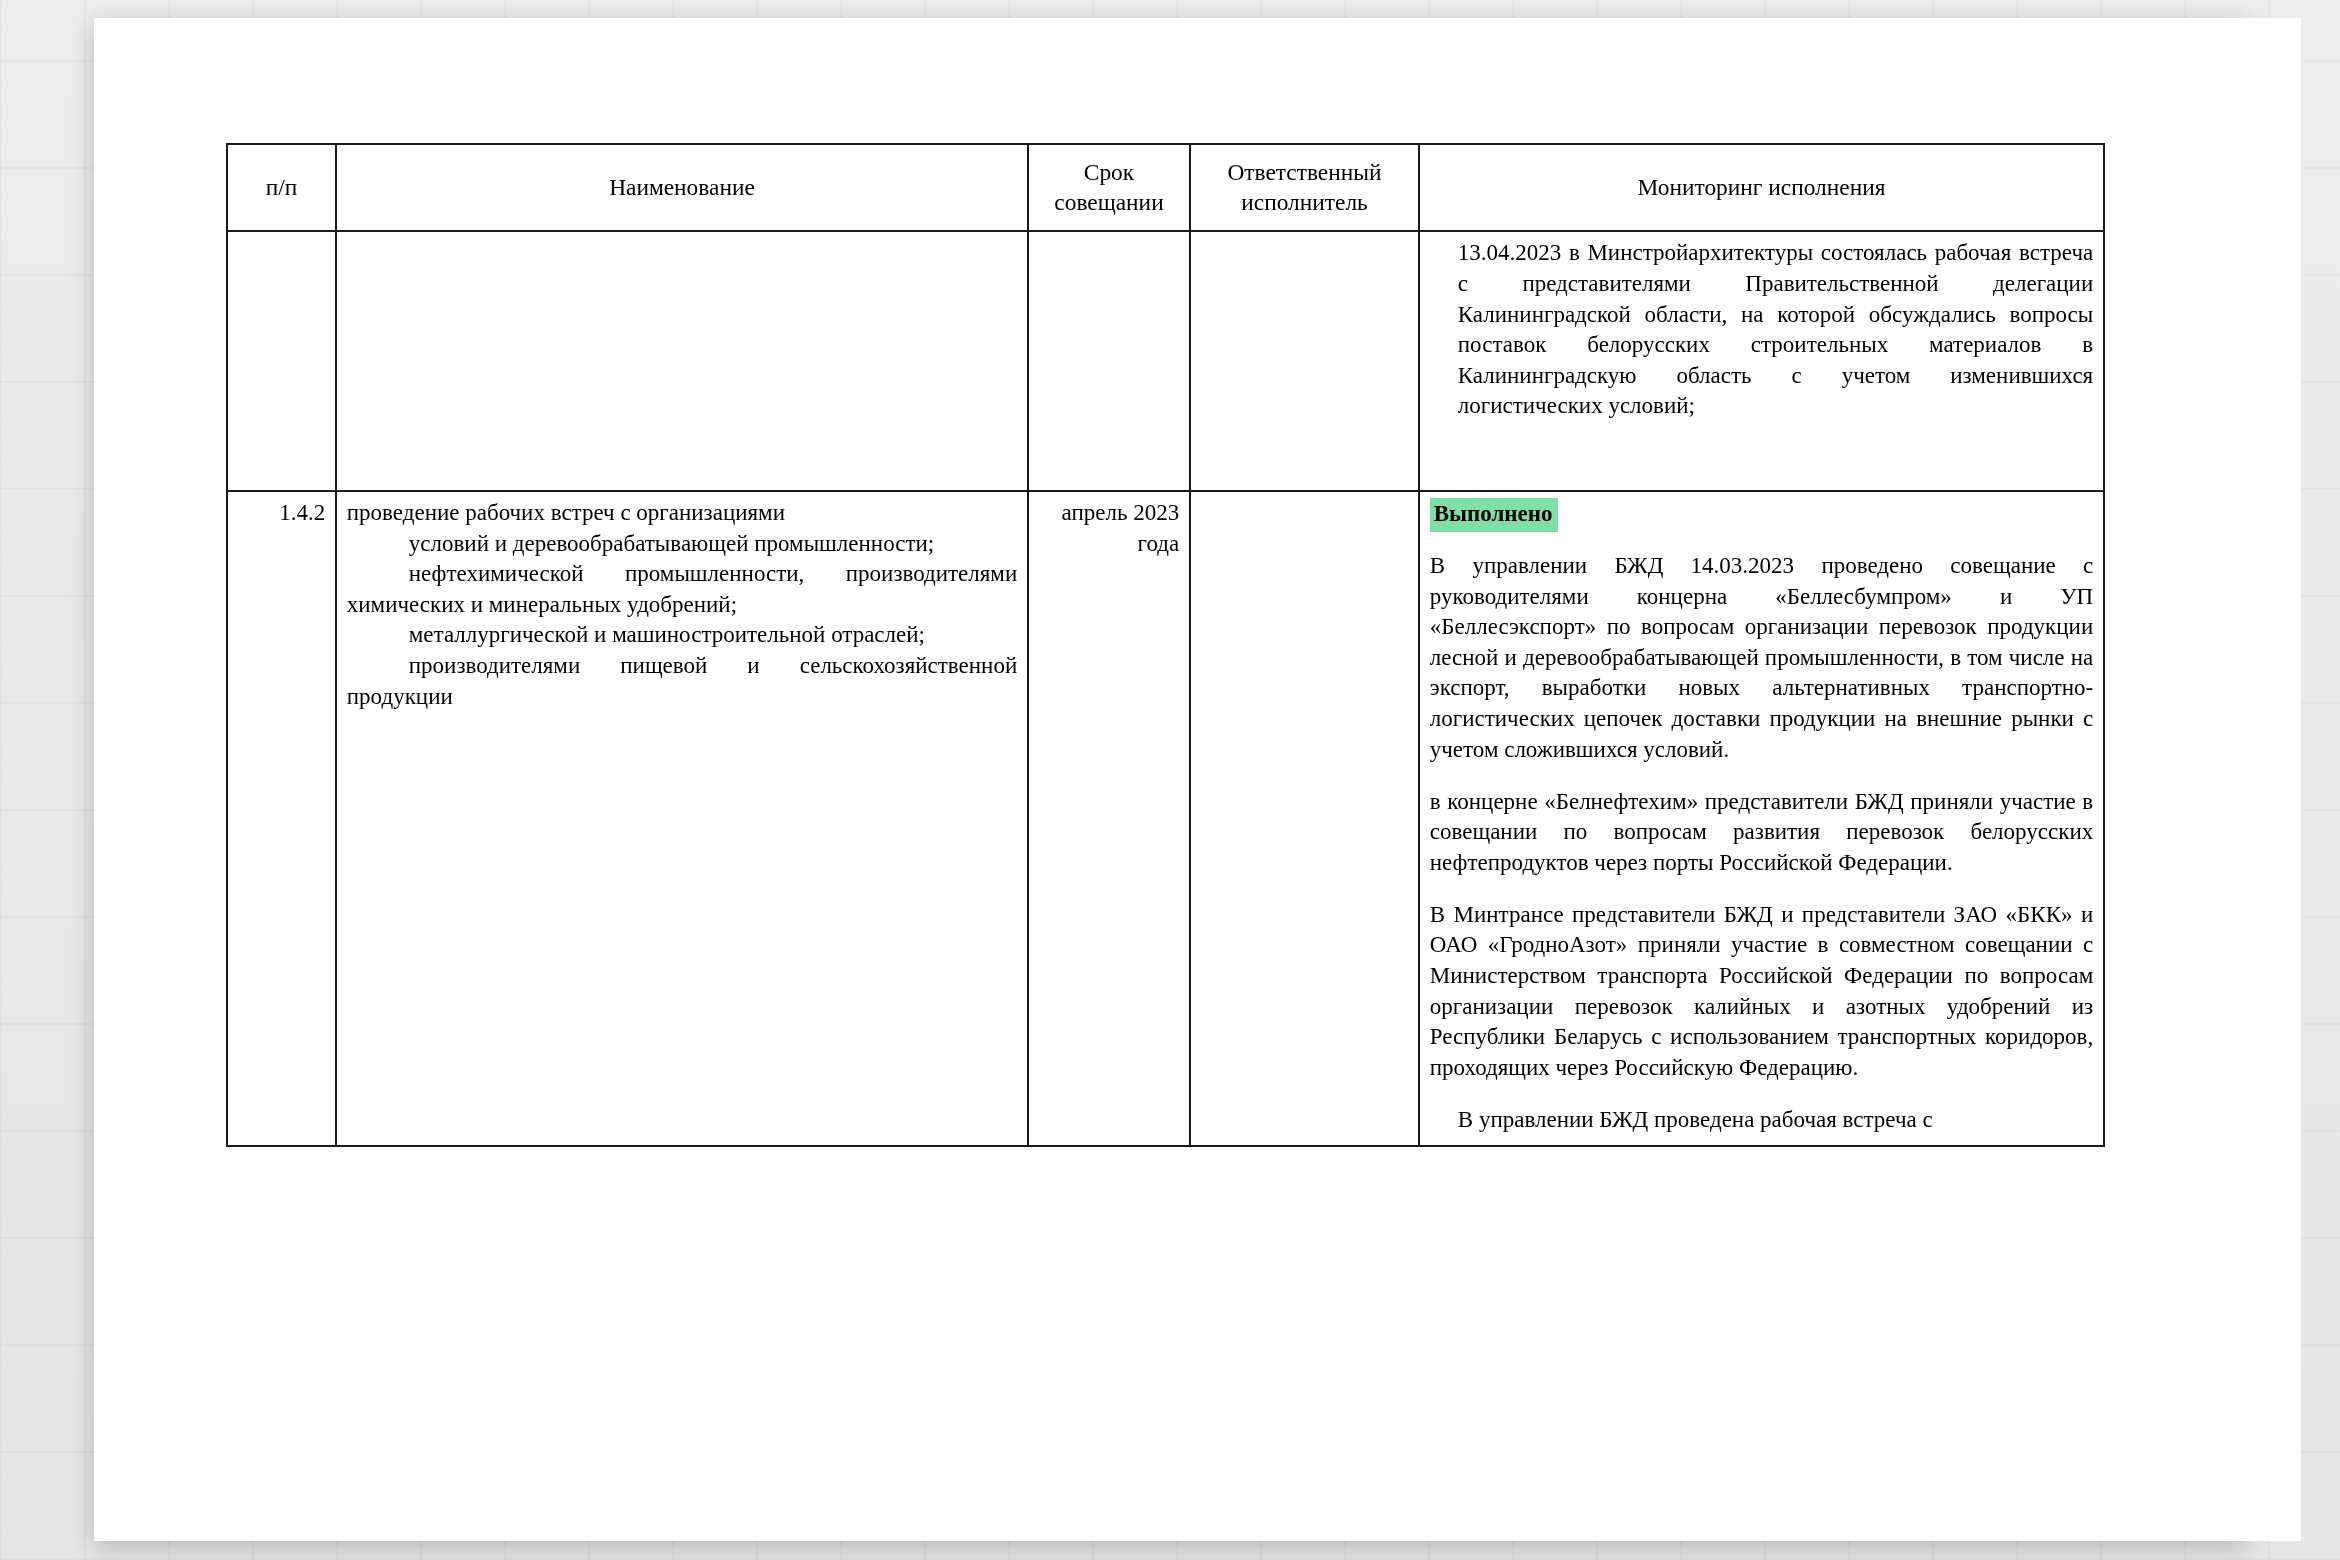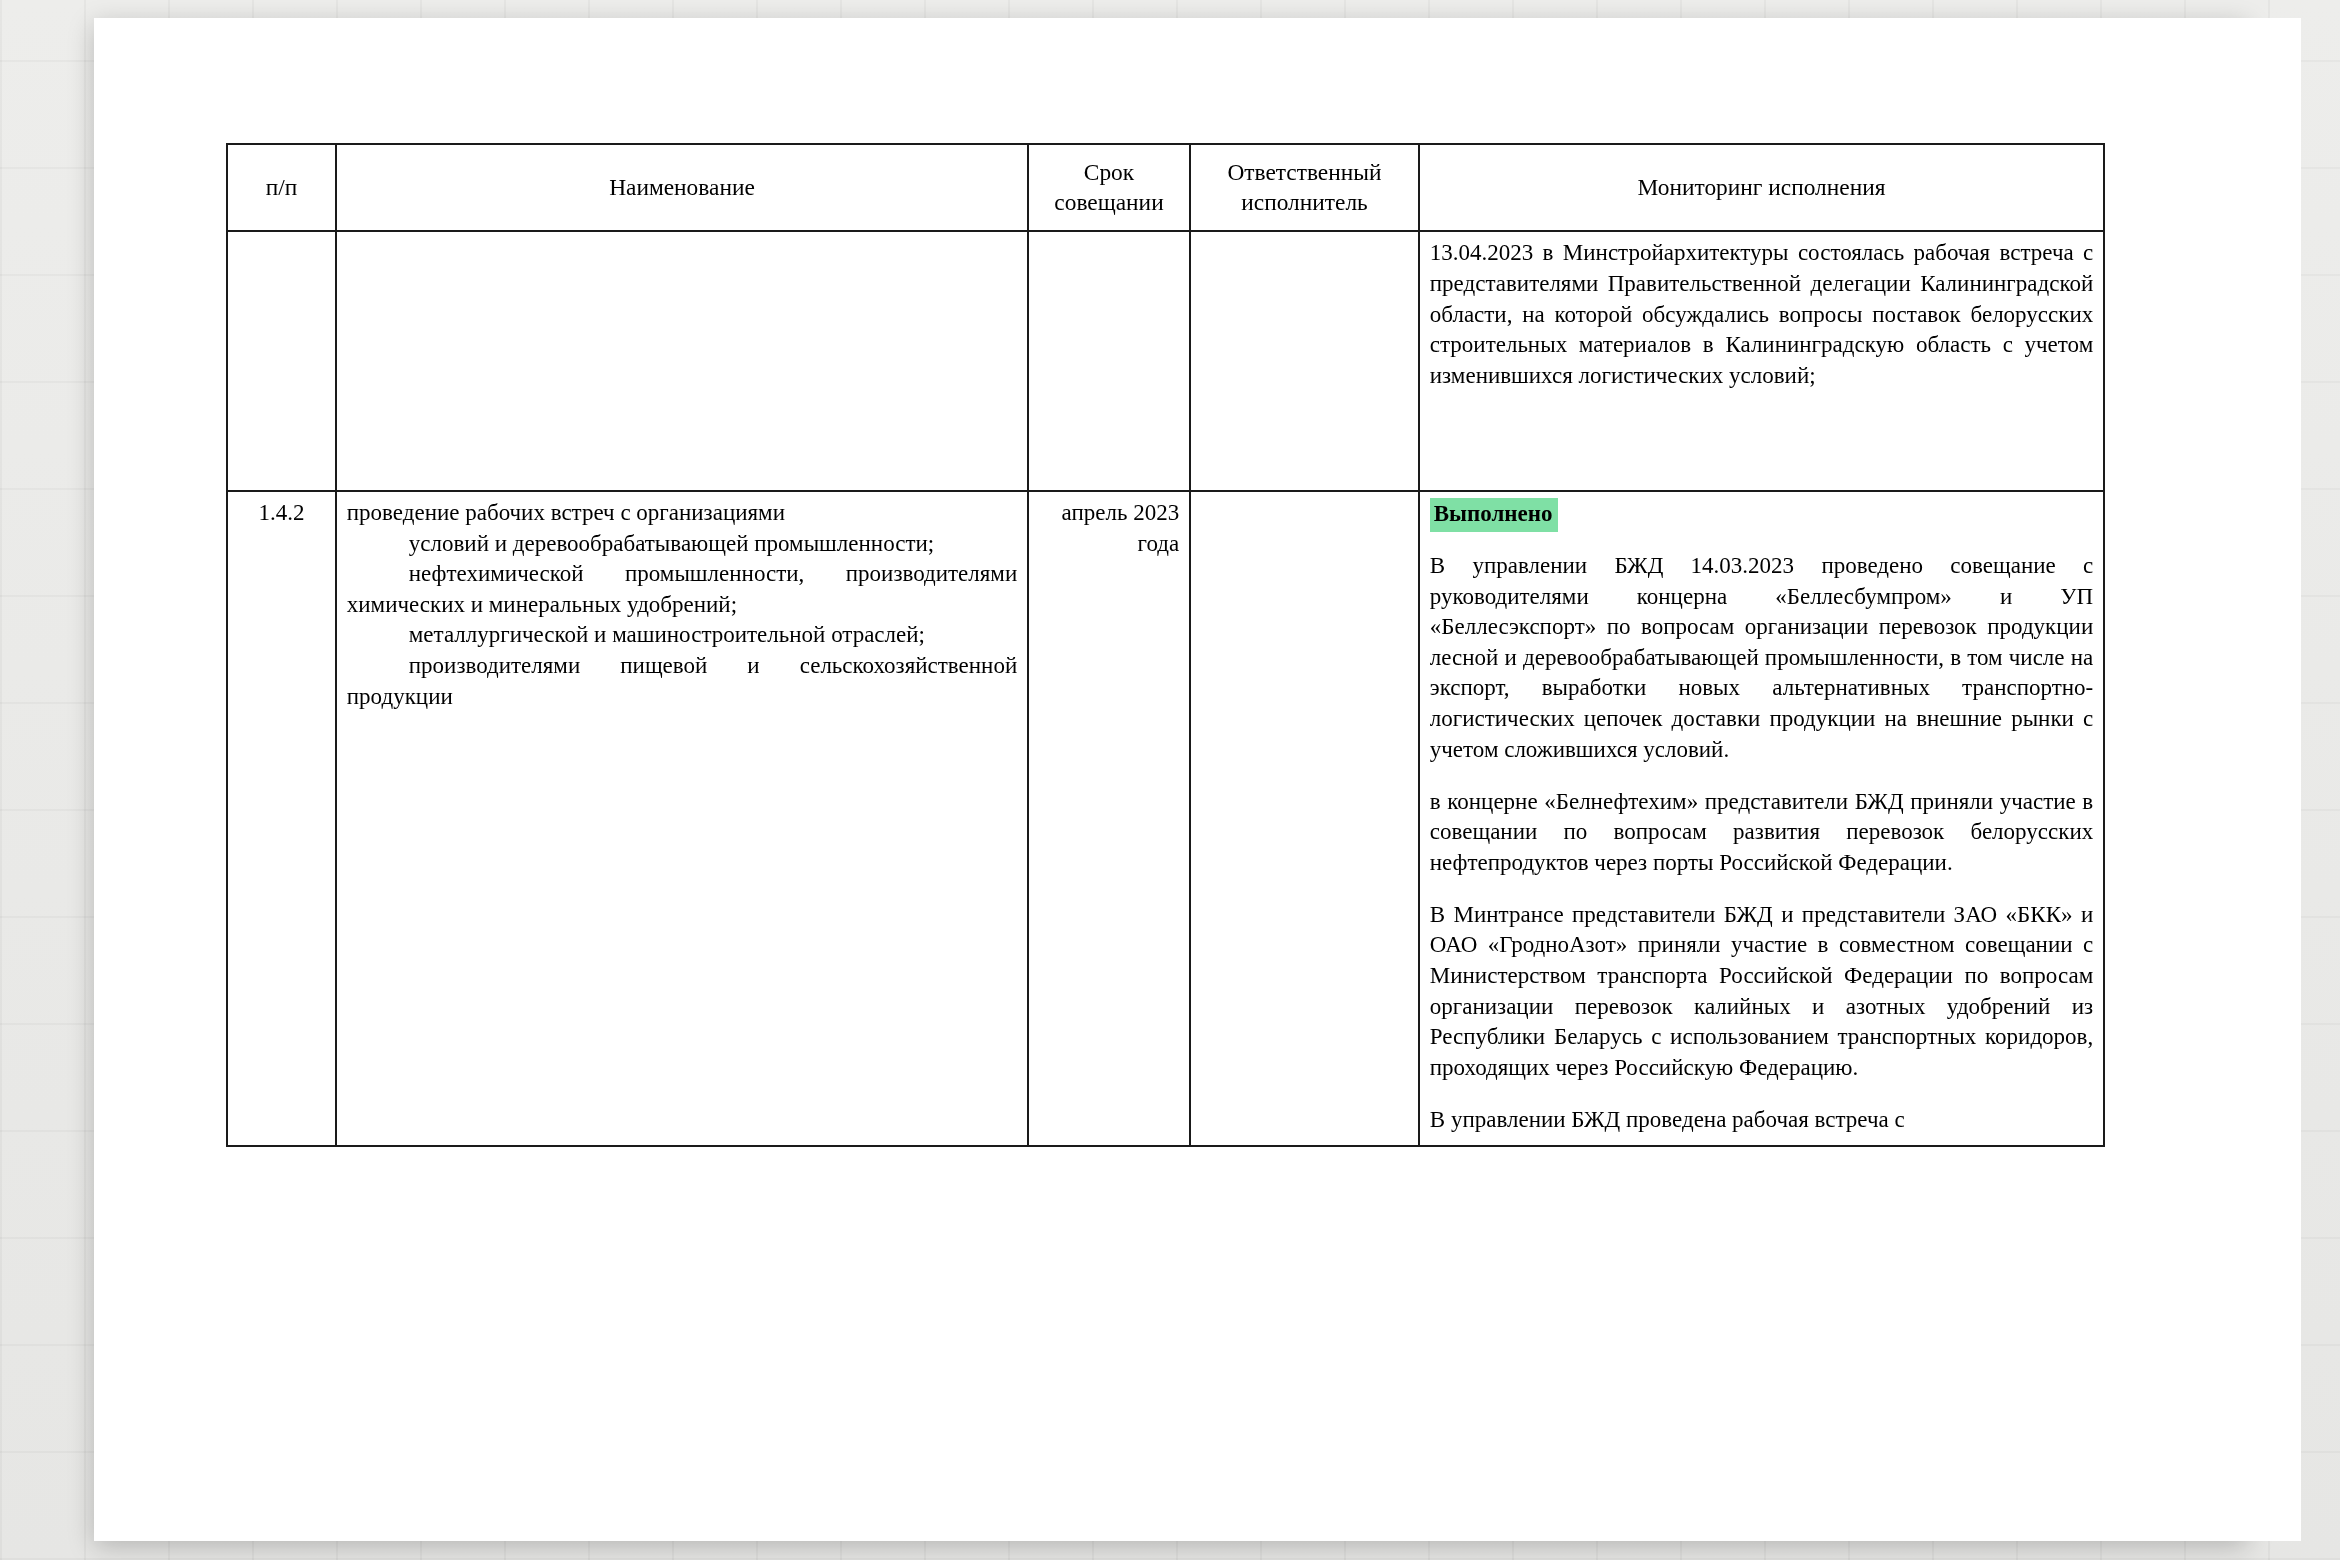--- a/index.html
+++ b/index.html
@@ -70,31 +70,31 @@
   col.c-term { width: 162px; }
   col.c-resp { width: 229px; }
   col.c-mon { width: 685px; }
   .just { text-align: justify; text-align-last: left; }
   .just-block { text-align: justify; }
   .indent { text-indent: 62px; }
   p.para {
     margin: 0 0 21.5px 0;
     text-align: justify;
   }
-  p.para:last-child { margin-bottom: 0; }
+  p.para:last-child { margin-bottom: 0; margin-left: 28px; }
   .highlight-done {
     display: inline-block;
     background: #7fe0a5;
     font-weight: 700;
     padding: 1px 5.9px 2px 3.9px;
     margin-bottom: 19.5px;
     font-size: 23px;
   }
   .num-cell {
-    text-align: center;
+    text-align: right;
     font-size: 23.4px;
     padding-top: 7.8px;
   }
   .term-cell {
     text-align: right;
     font-size: 23.4px;
     padding-top: 7.8px;
     line-height: 1.35;
   }
   .mon-first { padding-top: 9.8px; }

